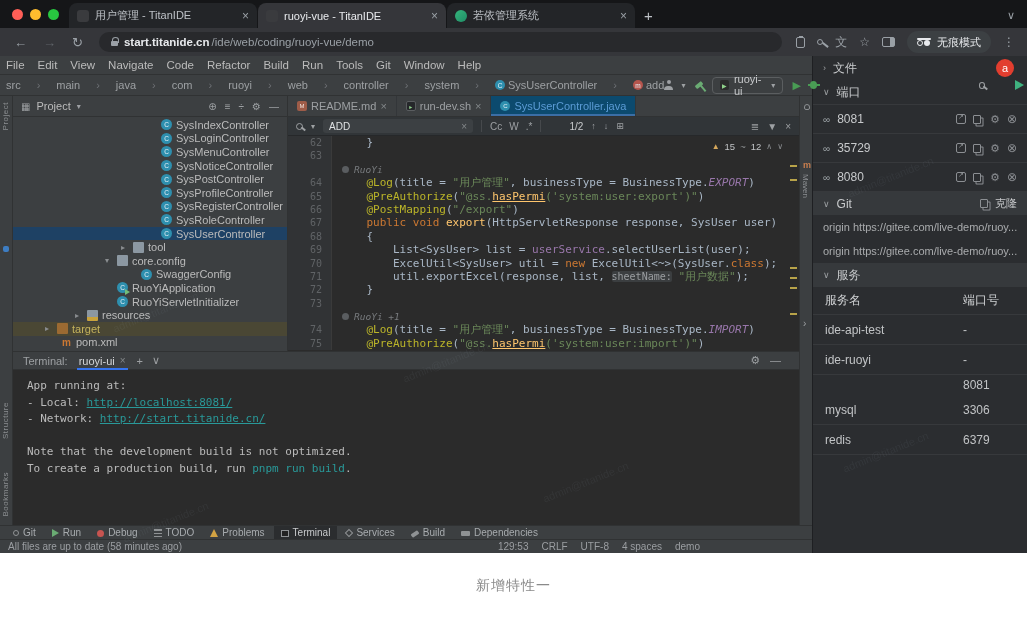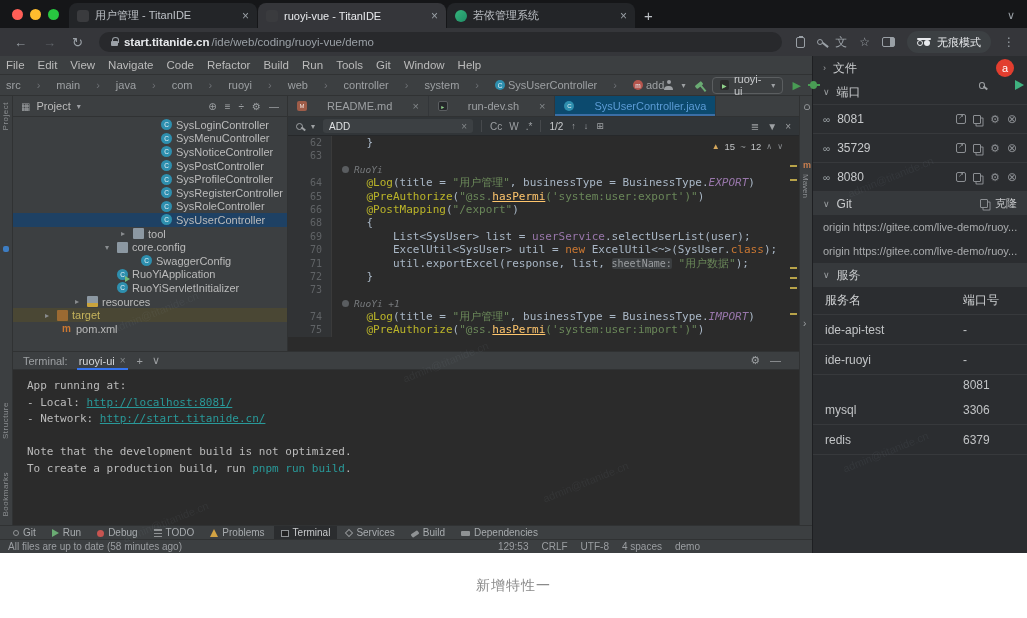--- a/index.html
+++ b/index.html
@@ -88,21 +88,21 @@
   .rs-label{position:absolute;top:78px;left:1px;writing-mode:vertical-rl;font-size:8px;color:#8b8e91;}
   .rs-chev{position:absolute;top:222px;left:3px;color:#9da0a3;font-size:10px;}
   .rs-bell{position:absolute;top:8px;left:3.5px;width:6px;height:6px;border:1.2px solid #8b8e91;border-radius:50% 50% 2px 2px;}
 
   .tabsrow{height:21px;display:flex;background:#3c3f41;border-bottom:1px solid #303233;}
   .projhdr{flex:0 0 275px;display:flex;align-items:center;gap:6px;padding:0 8px;border-right:1px solid #303233;}
   .ph-icon{color:#9da0a3;font-size:10px;}
   .ph-title{color:#bbbbbb;font-size:11px;}
   .ph-acts{margin-left:auto;display:flex;gap:8px;color:#9da0a3;font-size:10px;align-items:center;}
   .etabs{flex:1;display:flex;}
-  .etab{display:flex;align-items:center;gap:20px;padding:0 9px;font-size:11px;color:#9da0a3;border-right:1px solid #333639;background:#3c3f41;}
+  .etab{display:flex;align-items:center;gap:4px;padding:0 9px;font-size:11px;color:#9da0a3;border-right:1px solid #333639;background:#3c3f41;}
   .etab.on{background:#0c4a6e;color:#5b9bd5;box-shadow:inset 0 -2px 0 #3b6ea5;}
   .ei{width:10px;height:10px;display:flex;align-items:center;justify-content:center;border-radius:2px;font-size:6px;}
   .ei-md{background:#9e5c48;color:#f0e0da;}
   .ei-sh{background:#25272a;border:1px solid #5a5d60;color:#8fd08a;}
   .ei-class{background:#2e8fae;border-radius:50%;color:#e8f2f8;}
   .ex{color:#83878a;font-size:11px;}
 
   .contentrow{display:flex;height:234px;min-height:0;}
   .tree{flex:0 0 275px;background:#3c3f41;border-right:1px solid #303233;overflow:hidden;font-size:11px;color:#bbbbbb;padding-top:1px;}
   .trow{height:13.6px;display:flex;align-items:center;gap:4px;white-space:nowrap;}
@@ -118,21 +118,21 @@
   .ti-folder-ex{border-radius:1px;background:#9b6a32;}
   .ti-maven{background:none;color:#cc7832;font-weight:bold;font-size:10px;}
 
   .editor{flex:1;background:#2b2b2b;position:relative;display:flex;flex-direction:column;min-width:0;}
   .findbar{height:19px;background:#313538;border-bottom:1px solid #26282a;display:flex;align-items:center;gap:8px;padding:0 8px;font-size:10px;color:#9da0a3;}
   .ffield{display:flex;align-items:center;gap:5px;background:#3c4043;border-radius:3px;height:14px;padding:0 6px;min-width:150px;}
   .fquery{color:#dfe1e3;font-size:10px;}
   .fx{margin-left:auto;color:#83878a;}
   .fsep{width:1px;height:12px;background:#46494c;}
   .fopt{color:#9da0a3;}
-  .fmatches{color:#c8cacc;}
+  .fmatches{color:#c8cacc;margin-left:20px;}
   .farr{color:#9da0a3;font-size:9px;}
   .fright{margin-left:auto;display:flex;gap:8px;align-items:center;color:#9da0a3;}
   .inspect{position:absolute;top:24px;right:16px;display:flex;align-items:center;gap:5px;font-size:9.5px;color:#c0c3c5;background:rgba(43,43,43,.6);z-index:3;}
   .iwarn{color:#d6a85c;font-size:8px;}
   .iweak{color:#8f9294;}
   .inav{color:#8a8d90;font-size:8px;}
   .code{flex:1;overflow:hidden;font-family:"DejaVu Sans Mono","Liberation Mono",monospace;font-size:11px;line-height:13.4px;position:relative;}
   .cline,.iline{display:flex;height:13.4px;}
   .gut{flex:0 0 44px;background:#313335;border-right:1px solid #3a3a3a;text-align:right;padding-right:9px;color:#606366;font-size:10px;}
   .cbody{white-space:pre;padding-left:8px;color:#a9b7c6;}
@@ -387,20 +387,24 @@
                 </div>
                 <div class="etab on">
                   <span class="ei ei-class">C</span>
                   <span>SysUserController.java</span>
                 </div>
               </div>
           </div>
 
           <div class="contentrow">
             <div class="tree">
+                <div class="trow" style="padding-left: 148px;">
+                  <span class="ti ti-class">C</span>
+                  <span class="tlabel">SysIndexController</span>
+                </div>
                 <div class="trow" style="padding-left: 148px;">
                   <span class="ti ti-class">C</span>
                   <span class="tlabel">SysLoginController</span>
                 </div>
                 <div class="trow" style="padding-left: 148px;">
                   <span class="ti ti-class">C</span>
                   <span class="tlabel">SysMenuController</span>
                 </div>
                 <div class="trow" style="padding-left: 148px;">
                   <span class="ti ti-class">C</span>
@@ -516,20 +520,24 @@
                   </div>
                   <div class="cline">
                     <span class="gut">65</span>
                     <span class="cbody"><span class="cp">    </span><span class="ca">@PreAuthorize</span><span class="cp">(</span><span class="cs">"@ss.</span><span class="cinj">hasPermi</span><span class="cs">('system:user:export')"</span><span class="cp">)</span></span>
                   </div>
                   <div class="cline">
                     <span class="gut">66</span>
                     <span class="cbody"><span class="cp">    </span><span class="ca">@PostMapping</span><span class="cp">(</span><span class="cs">"/export"</span><span class="cp">)</span></span>
                   </div>
                   <div class="cline">
+                    <span class="gut">67</span>
+                    <span class="cbody"><span class="cp">    </span><span class="ck">public void </span><span class="cm">export</span><span class="cp">(HttpServletResponse response, SysUser user)</span></span>
+                  </div>
+                  <div class="cline">
                     <span class="gut">68</span>
                     <span class="cbody"><span class="cp">    {</span></span>
                   </div>
                   <div class="cline">
                     <span class="gut">69</span>
                     <span class="cbody"><span class="cp">        List&lt;SysUser&gt; list = </span><span class="cf">userService</span><span class="cp">.selectUserList(user);</span></span>
                   </div>
                   <div class="cline">
                     <span class="gut">70</span>
                     <span class="cbody"><span class="cp">        ExcelUtil&lt;SysUser&gt; util = </span><span class="ck">new </span><span class="cp">ExcelUtil&lt;~&gt;(SysUser.</span><span class="ck">class</span><span class="cp">);</span></span>

